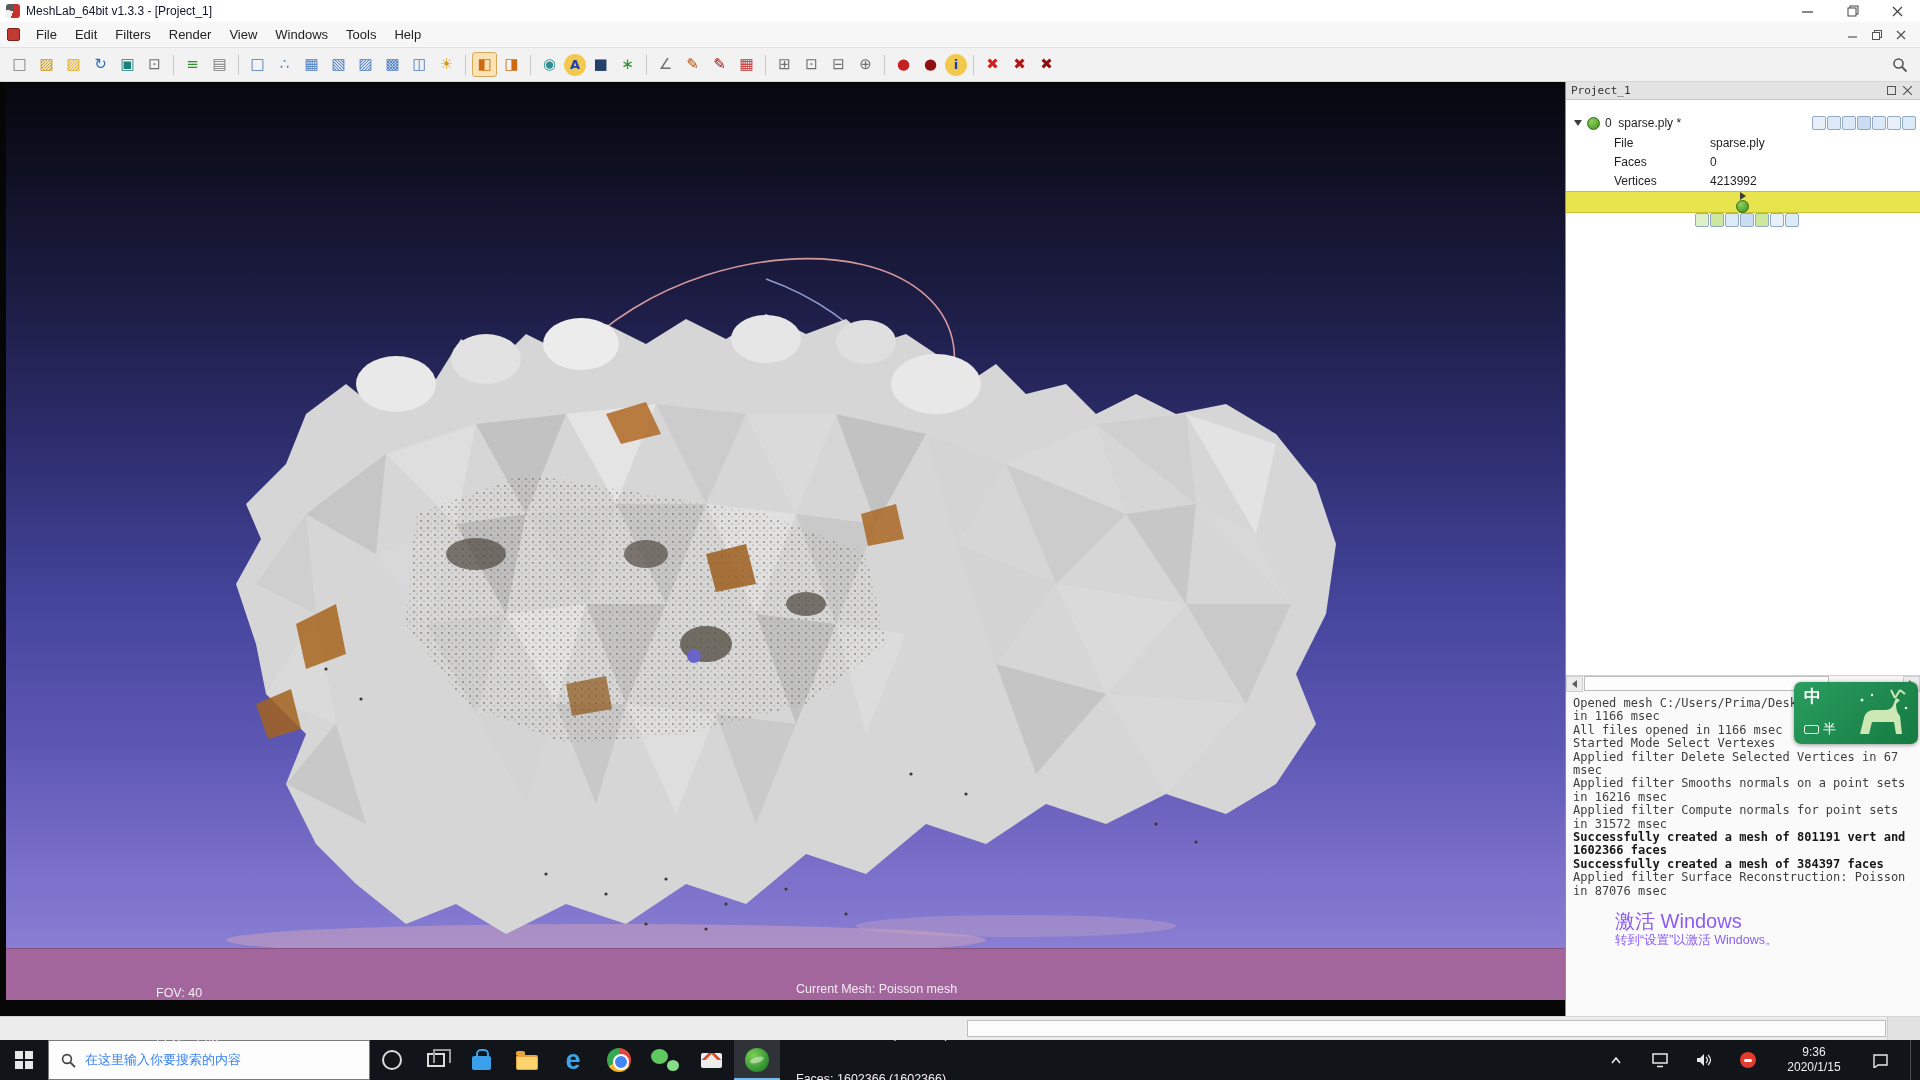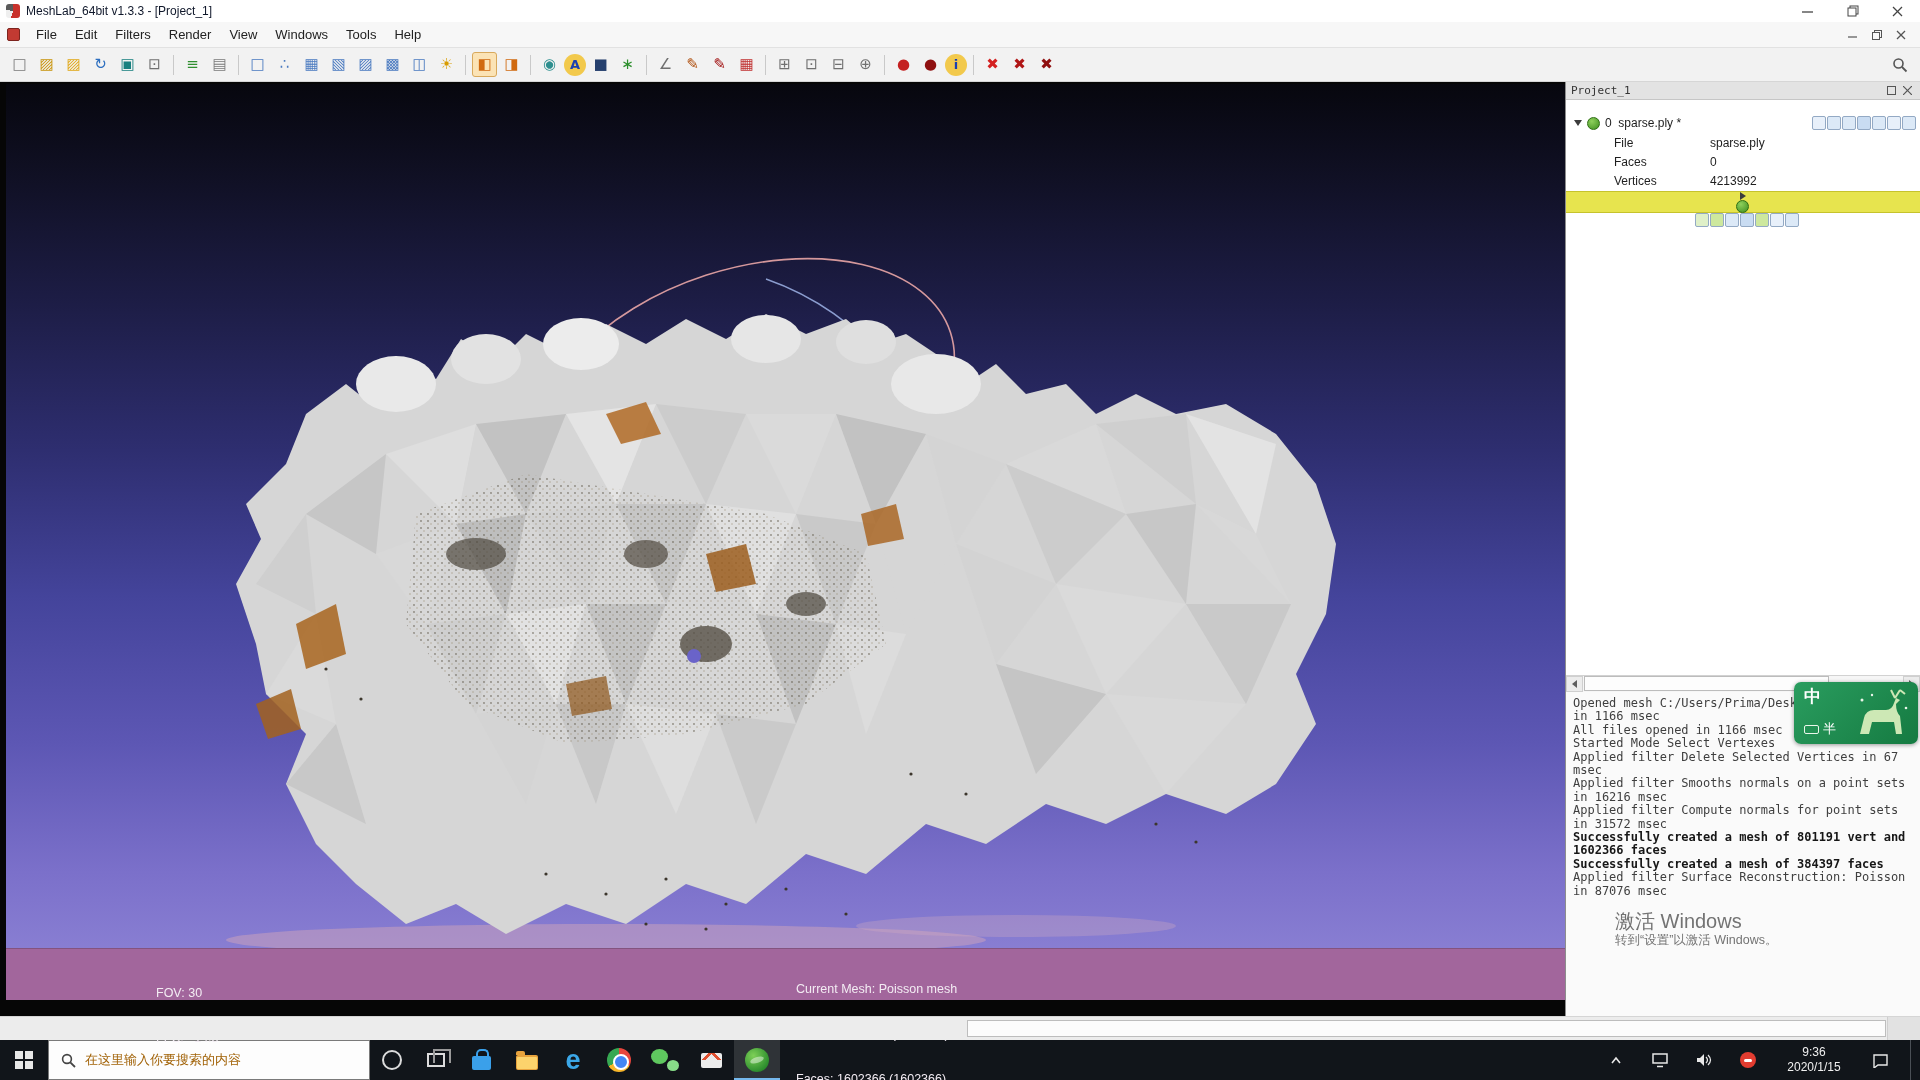--- a/index.html
+++ b/index.html
@@ -71,21 +71,21 @@
   .hs-arrow { width:17px; height:16px; background:#ececec; border:1px solid #cfcfcf; display:flex; align-items:center; justify-content:center; }
   .hs-left { width:0;height:0;border-top:4px solid transparent;border-bottom:4px solid transparent;border-right:5px solid #5e5e5e; }
   .hs-right { width:0;height:0;border-top:4px solid transparent;border-bottom:4px solid transparent;border-left:5px solid #5e5e5e; }
   .hs-track { flex:1; height:16px; position:relative; background:#f6f6f6; }
   .hs-thumb { position:absolute; left:1px; top:0; width:245px; height:15px; background:#fdfdfd; border:1px solid #bcbcbc; }
 
   .log { flex:1; background:#fafafa; padding:5px 7px; font-family:"DejaVu Sans Mono",monospace;
     font-size:12px; line-height:13.4px; color:#3f3f3f; overflow:hidden; position:relative; }
   .log-line { word-wrap:break-word; }
   .log-line.bold { font-weight:bold; color:#161616; }
-  .wm { margin-top:10px; padding-left:42px; color:#737373; }
+  .wm { margin-top:10px; padding-left:42px; color:#8b5cf6; }
   .wm1 { font-size:20px; line-height:26px; font-family:"Liberation Sans",sans-serif; }
   .wm2 { font-size:12.5px; font-family:"Liberation Sans",sans-serif; }
 
   
   .ime { position:absolute; left:1794px; top:600px; width:124px; height:62px; border-radius:7px;
     background:linear-gradient(135deg,#2a9d5f,#157a41); box-shadow:0 1px 4px rgba(0,0,0,.4);
     display:flex; padding:6px 6px 6px 10px; z-index:30; color:#fff; }
   .ime-left { display:flex; flex-direction:column; justify-content:space-between; }
   .ime-top { font-size:17px; font-weight:bold; line-height:18px; }
   .ime-bottom { display:flex; align-items:center; gap:4px; font-size:13px; }
@@ -97,21 +97,21 @@
   .bs-thumb { position:absolute; left:967px; top:3px; width:919px; height:17px; background:#fcfcfc; border:1px solid #bdbdbd; }
   .bs-corner { position:absolute; right:0; top:0; width:33px; height:23px; background:#e2e2e2; border-left:1px solid #cfcfcf; }
 
   
   .taskbar { height:40px; background:#11151a; display:flex; align-items:stretch; color:#e8e8e8; }
   .tb-item { display:flex; align-items:center; justify-content:center; background:transparent; border:none; }
   .start { width:48px; }
   .winlogo { display:grid; grid-template-columns:8px 8px; grid-template-rows:8px 8px; gap:2px; }
   .winlogo span { background:#e8e8e8; display:block; }
   .search-box { width:322px; background:#fdfdfd; display:flex; align-items:center; gap:9px; padding-left:12px; border:1px solid #7a7a7a; }
-  .search-box span { font-size:13px; color:#a16207; }
+  .search-box span { font-size:13px; color:#3b82f6; }
   .cortana { width:44px; }
   .cortana i { width:20px; height:20px; border:2px solid #dcdcdc; border-radius:50%; display:block; }
   .tview { width:44px; }
   .tview i { width:18px; height:14px; border:2px solid #dcdcdc; display:block; position:relative; }
   .tview i::after { content:""; position:absolute; left:4px; top:-6px; width:14px; height:12px; border:2px solid #9a9a9a; border-bottom:none; }
   .appbtn { width:46px; position:relative; }
   .appbtn.active { background:rgba(255,255,255,.13); box-shadow:inset 0 -2px 0 #76b9ed; }
 
   .bag { width:19px; height:14px; background:#3aa0ea; border-radius:2px; position:relative; margin-top:6px; }
   .bag::before { content:""; position:absolute; top:-7px; left:4px; width:9px; height:8px; border:2px solid #3aa0ea; border-bottom:none; border-radius:5px 5px 0 0; }
@@ -408,21 +408,21 @@
         <circle cx="1190" cy="758" r="1.6"></circle>
           <circle cx="320" cy="585" r="1.6"></circle>
           <circle cx="355" cy="615" r="1.6"></circle>
         <circle cx="905" cy="690" r="1.6"></circle>
           <circle cx="960" cy="710" r="1.6"></circle>
       </g>
     </svg>
 
     <div class="hud-strip">
       <div class="hud-left">
-        <div>FOV: 30</div>
+        <div>FOV: 40</div>
         <div>FPS:   14.8</div>
       </div>
       <div class="hud-center">
         <div>Current Mesh: Poisson mesh</div>
         <div>Vertices: 801191 (5015183)</div>
         <div>Faces: 1602366 (1602366)</div>
       </div>
     </div>
   </div>
 

